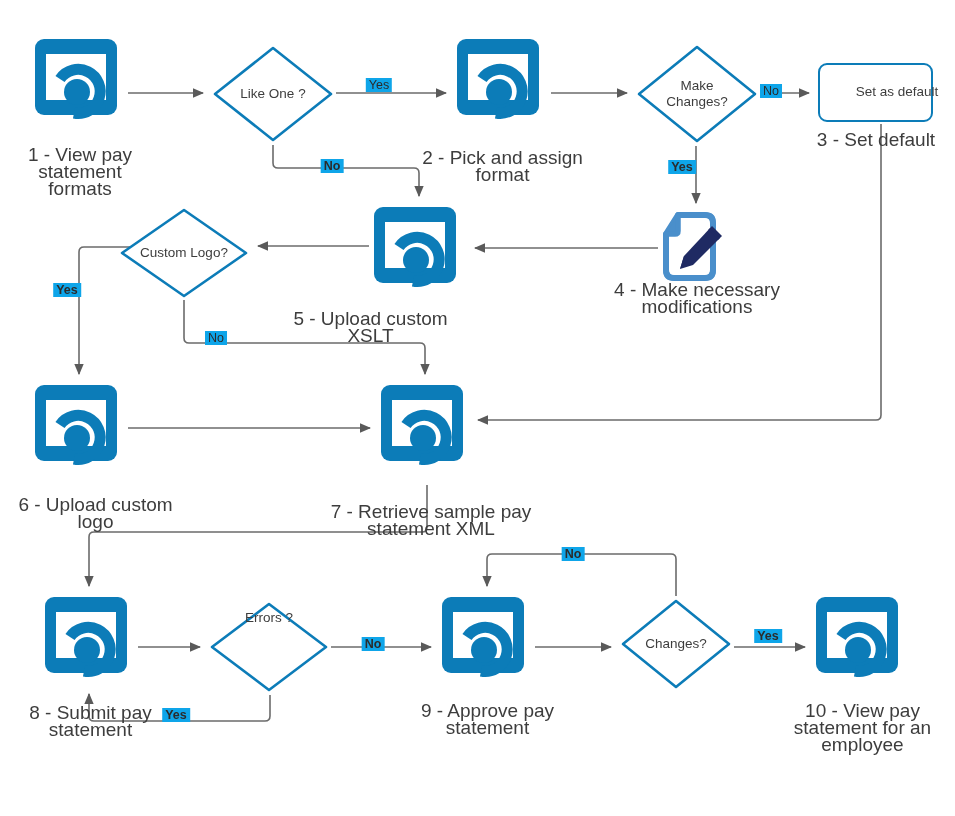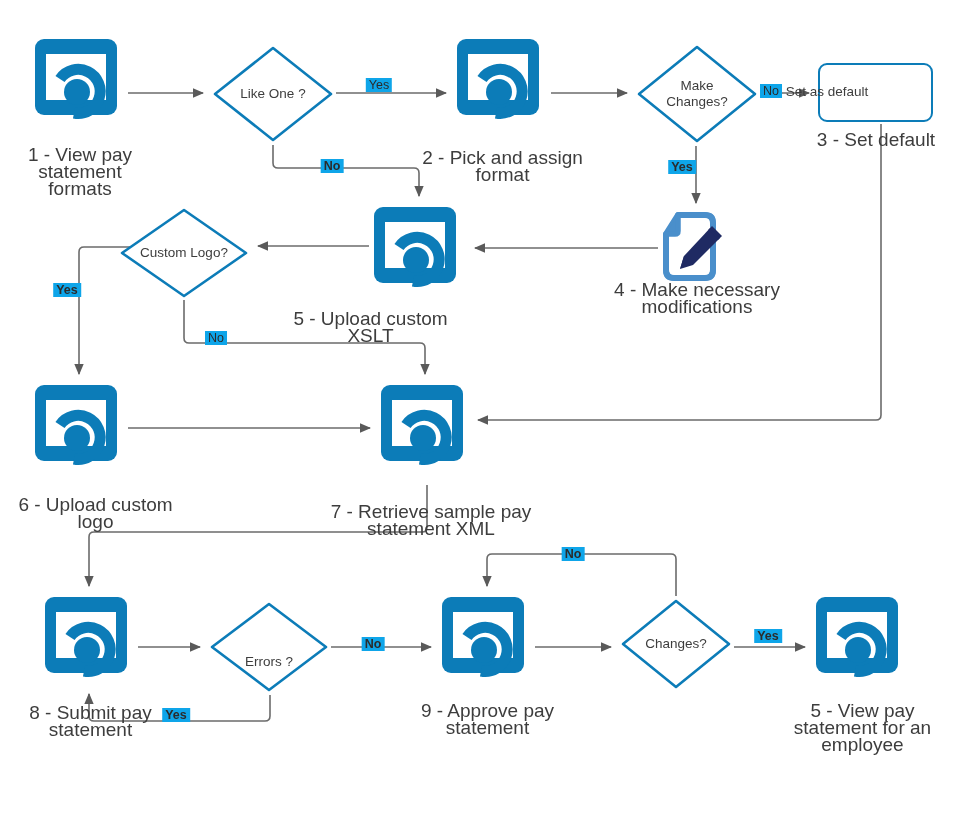--- a/index.html
+++ b/index.html
@@ -160,21 +160,21 @@
 
   <div class="node" style="left:636px; top:44px; width:122px; height:100px;">
     <svg viewBox="0 0 122 100" width="122" height="100">
       <polygon points="61,3 119,50 61,97 3,50" fill="#ffffff" stroke="#0C7CB8" stroke-width="2.6" stroke-linejoin="round"></polygon>
     </svg>
   </div>
   <div class="diamond-label" style="left:636px; top:78px; width:122px;">Make
 Changes?</div>
 
   <div class="proc-box" style="left:818px; top:63px; width:115px; height:59px;"></div>
-  <div class="box-label" style="left:780px; top:84px; width:94px;">Set as default</div>
+  <div class="box-label" style="left:850px; top:84px; width:94px;">Set as default</div>
   <div class="caption" style="left:806px; top:131px; width:140px;">3 - Set  default</div>
 
   <div class="icon-node" style="left:660px; top:212px; width:74px; height:72px;">
     <svg viewBox="0 0 74 72" width="74" height="72">
       <path d="M 18 3 L 45 3 q 8 0 8 8 L 53 58 q 0 8 -8 8 L 14 66 q -8 0 -8 -8 L 6 22 z" fill="#ffffff" stroke="#4A8FCB" stroke-width="6" stroke-linejoin="round"></path>
       <path d="M 18 3 L 18 19 q 0 3 -3 3 L 6 22 z" fill="#4A8FCB"></path>
       <path d="M 6 22 L 6 58 q 0 8 8 8 L 45 66 q 8 0 8 -8 L 53 11 q 0 -8 -8 -8 L 18 3 L 18 19 q 0 3 -3 3 z" fill="none" stroke="#4A8FCB" stroke-width="5.5" stroke-linejoin="round"></path>
       <path d="M 52 14 L 62 24 L 33 53 L 20 57 L 24 44 z" fill="#1F2A63"></path>
       <path d="M 20 57 L 24 44 L 28 48 z" fill="#1F2A63"></path>
       <path d="M 49 17 L 59 27" stroke="#1F2A63" stroke-width="2" fill="none"></path>
@@ -228,21 +228,21 @@
     </svg>
   </div>
   <div class="caption" style="left:18px; top:704px; width:145px;">8 - Submit pay
 statement</div>
 
   <div class="node" style="left:209px; top:601px; width:120px; height:92px;">
     <svg viewBox="0 0 120 92" width="120" height="92">
       <polygon points="60,3 117,46 60,89 3,46" fill="#ffffff" stroke="#0C7CB8" stroke-width="2.6" stroke-linejoin="round"></polygon>
     </svg>
   </div>
-  <div class="diamond-label" style="left:209px; top:654px; width:120px;">Errors ?</div>
+  <div class="diamond-label" style="left:209px; top:610px; width:120px;">Errors ?</div>
 
   <div class="icon-node" style="left:440px; top:595px; width:93px; height:100px;">
     <svg viewBox="0 0 93 100" width="93" height="100">
       <rect x="2" y="2" width="82" height="76" rx="9" fill="#0C7CB8"></rect>
       <rect x="13" y="17" width="60" height="46" fill="#ffffff"></rect>
       <path d="M 27 42 A 22 22 0 1 1 41 76" fill="none" stroke="#0C7CB8" stroke-width="11" stroke-linecap="butt"></path>
       <circle cx="44" cy="55" r="13" fill="#0C7CB8"></circle>
     </svg>
   </div>
   <div class="caption" style="left:415px; top:702px; width:145px;">9 - Approve pay
@@ -256,21 +256,21 @@
   <div class="diamond-label" style="left:620px; top:636px; width:112px;">Changes?</div>
 
   <div class="icon-node" style="left:814px; top:595px; width:93px; height:100px;">
     <svg viewBox="0 0 93 100" width="93" height="100">
       <rect x="2" y="2" width="82" height="76" rx="9" fill="#0C7CB8"></rect>
       <rect x="13" y="17" width="60" height="46" fill="#ffffff"></rect>
       <path d="M 27 42 A 22 22 0 1 1 41 76" fill="none" stroke="#0C7CB8" stroke-width="11" stroke-linecap="butt"></path>
       <circle cx="44" cy="55" r="13" fill="#0C7CB8"></circle>
     </svg>
   </div>
-  <div class="caption" style="left:790px; top:702px; width:145px;">5 - View pay
+  <div class="caption" style="left:790px; top:702px; width:145px;">10 - View pay
 statement for an
 employee</div>
 
   <div class="edge-label" style="left:379px; top:78px; transform:translate(-50%,0);">Yes</div>
   <div class="edge-label bold" style="left:332px; top:159px; transform:translate(-50%,0);">No</div>
   <div class="edge-label" style="left:771px; top:84px; transform:translate(-50%,0);">No</div>
   <div class="edge-label bold" style="left:682px; top:160px; transform:translate(-50%,0);">Yes</div>
   <div class="edge-label bold" style="left:67px; top:283px; transform:translate(-50%,0);">Yes</div>
   <div class="edge-label" style="left:216px; top:338px; transform:translate(-50%,-50%);">No</div>
   <div class="edge-label bold" style="left:373px; top:637px; transform:translate(-50%,0);">No</div>

